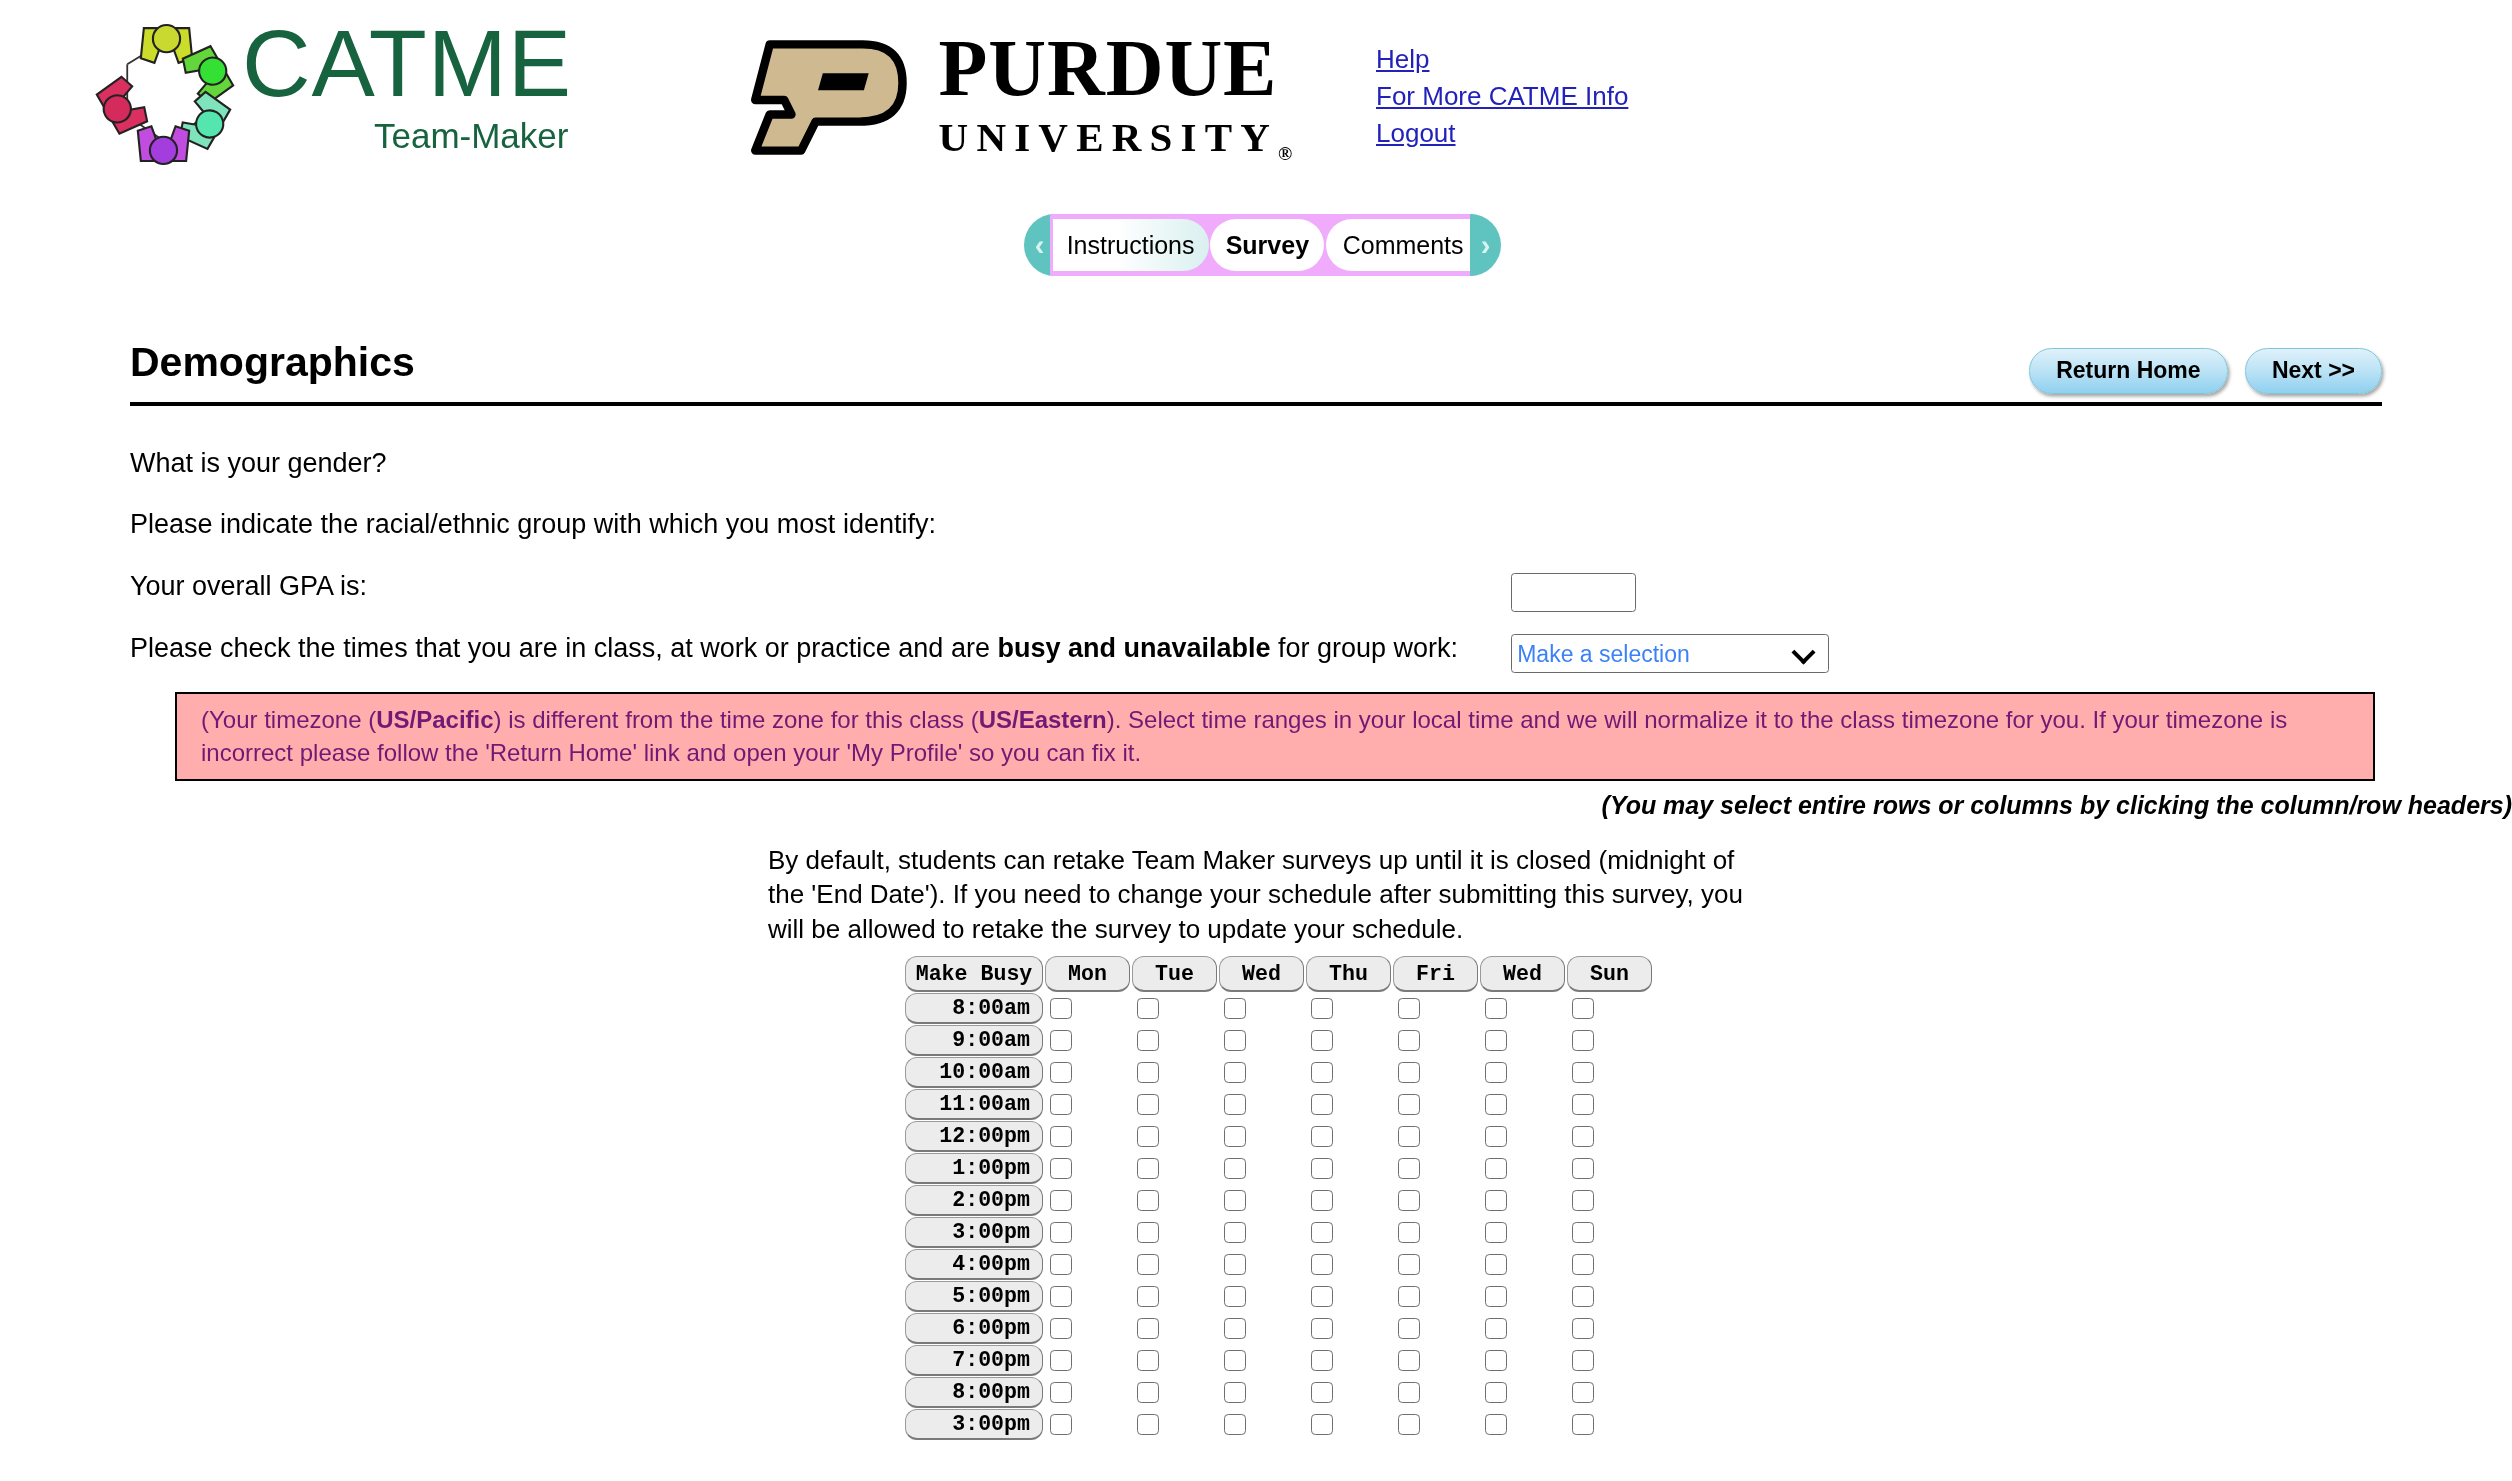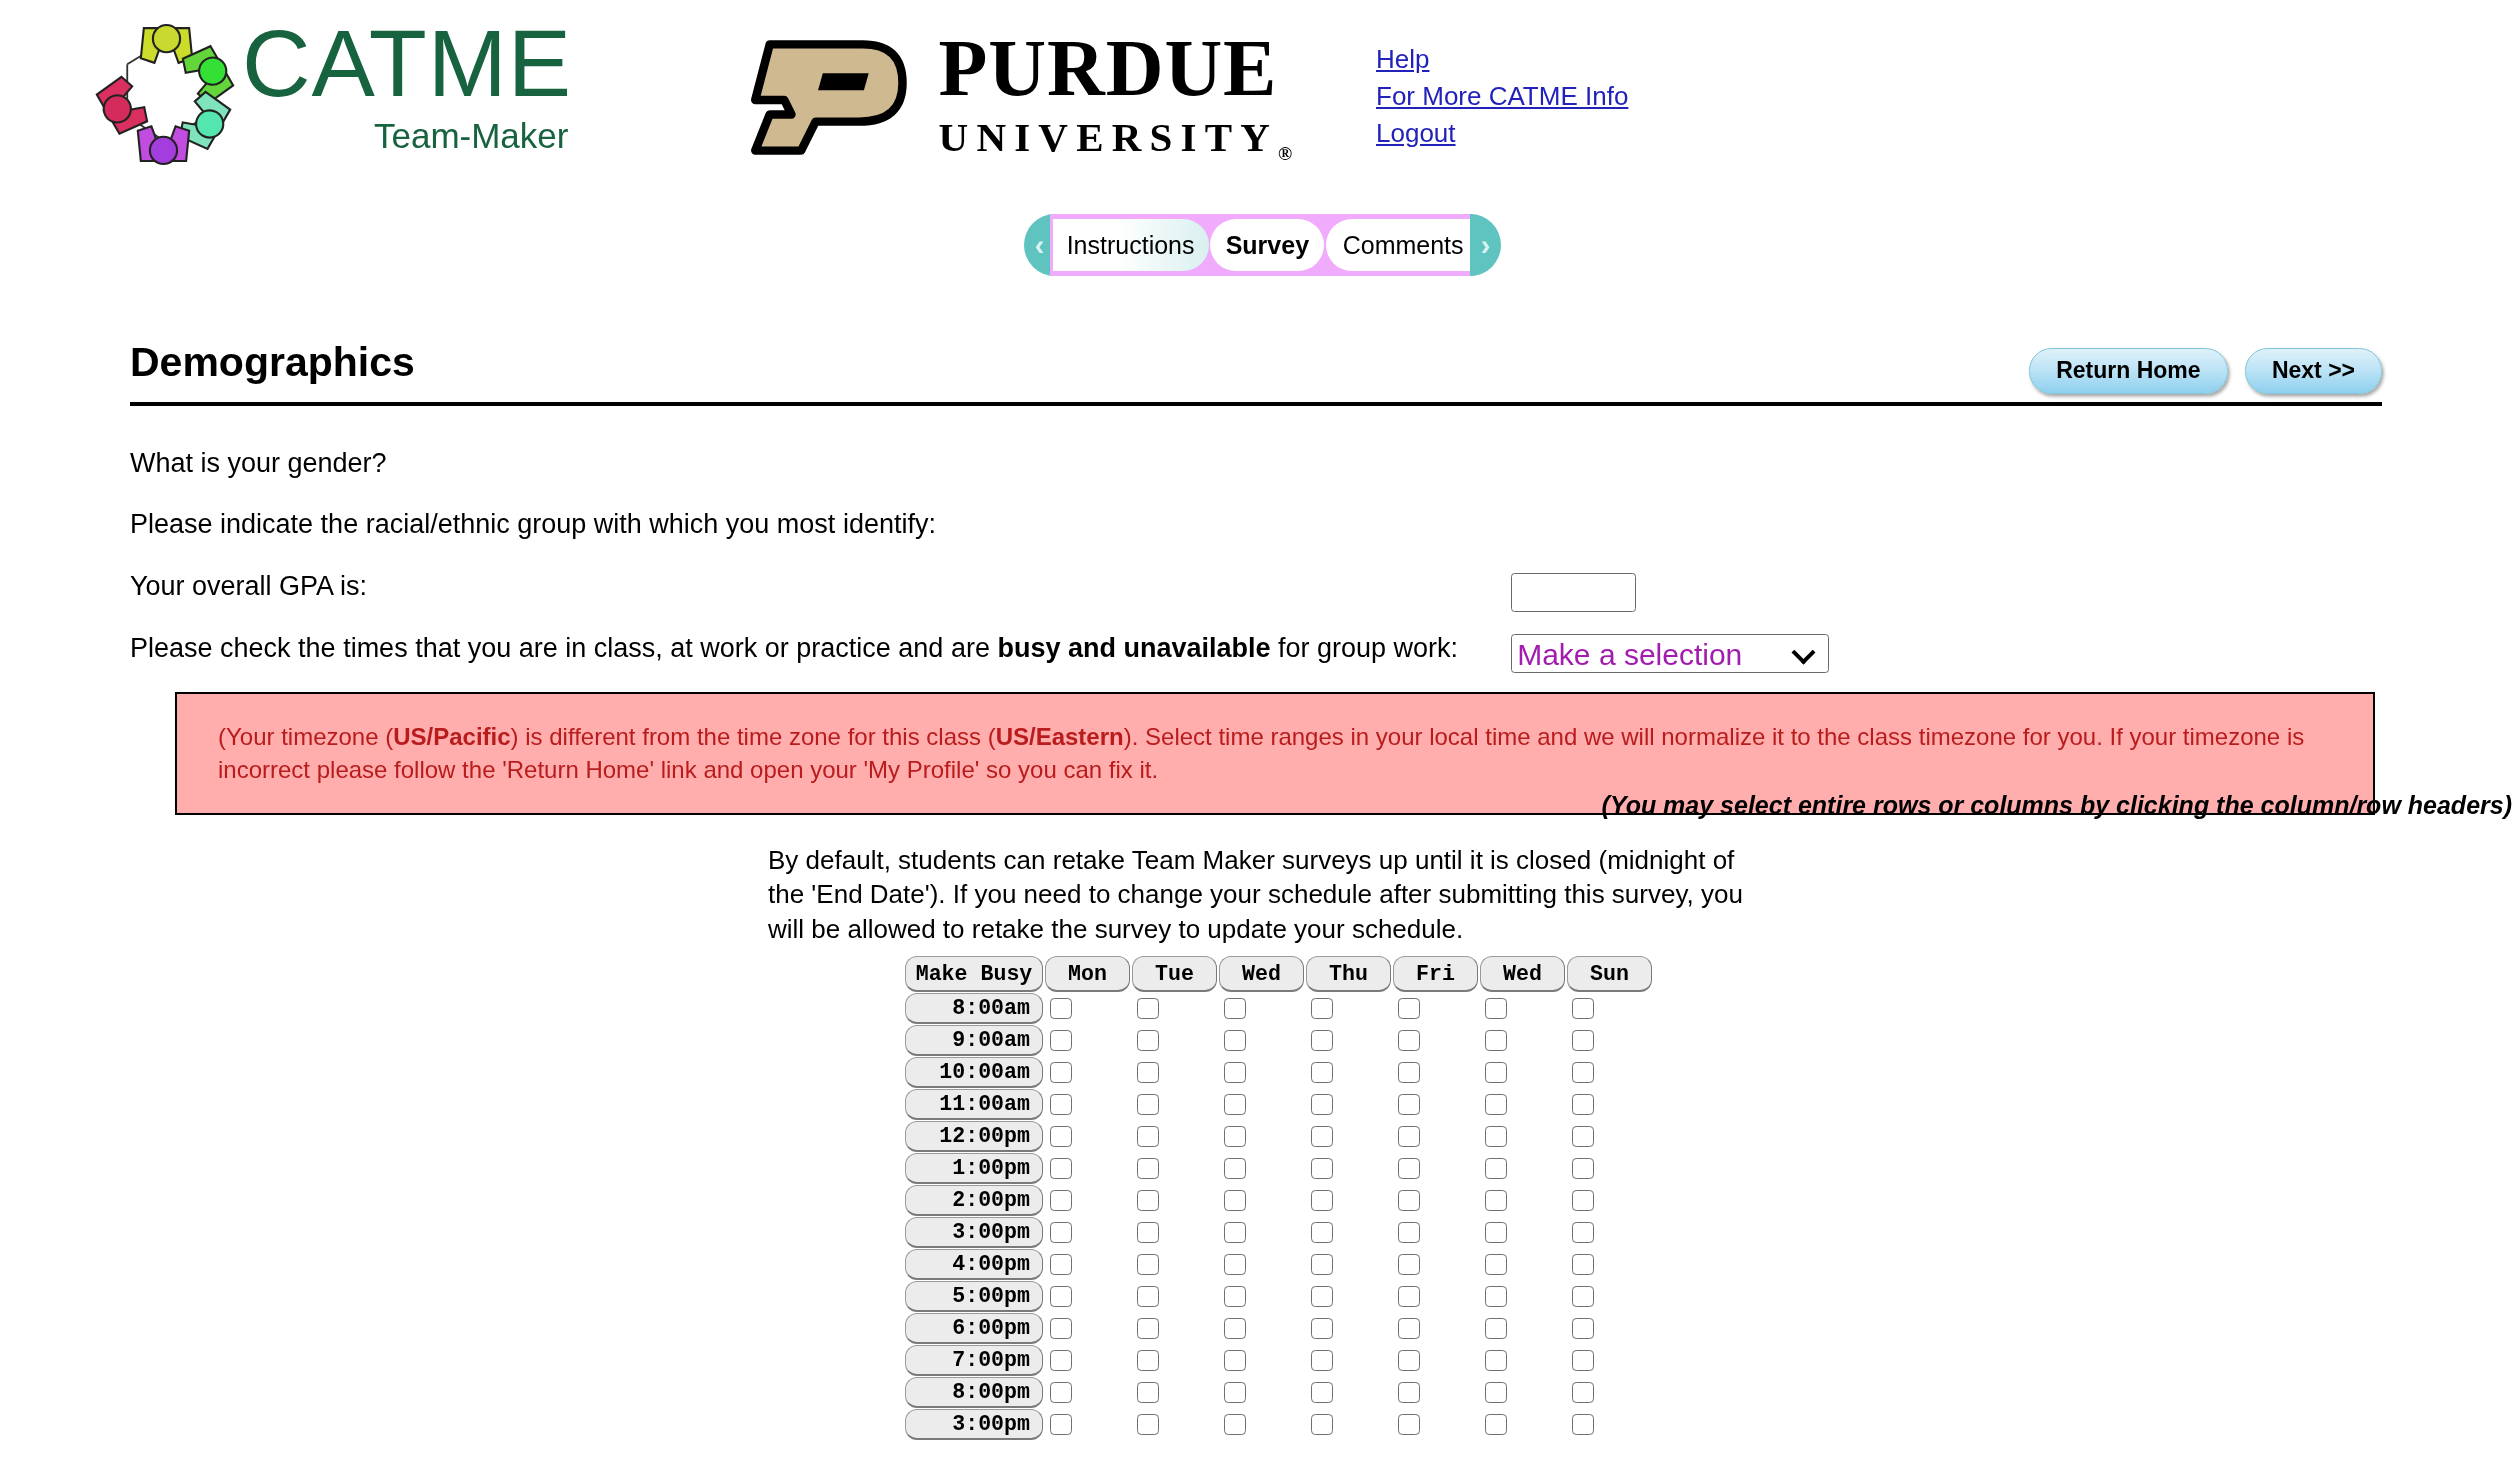--- a/index.html
+++ b/index.html
@@ -225,22 +225,22 @@
   }
   .q-gender   { top: 448px; }
   .q-ethnic   { top: 509px; }
   .q-gpa      { top: 571px; }
   .q-busy     { top: 633px; }
   .q-busy b { font-weight: 700; }
 
   .ctl { position: absolute; }
   select.sel {
     font-family: "Liberation Sans", sans-serif;
-    font-size: 30px;
-    color: #a21caf;
+    font-size: 23px;
+    color: #3b82f6;
     background: #ffffff;
     border: 1.7px solid #6a6a6a;
     border-radius: 3.5px;
     padding: 2.6px 5.2px;
     box-sizing: border-box;
     cursor: pointer;
     -webkit-appearance: none;
     appearance: none;
   }
   .sel-wrap { position: relative; display: inline-block; }
@@ -279,25 +279,25 @@
     position: absolute;
     left: 175px;
     top: 692px;
     width: 2200px;
     background: #ffadad;
     border: 2.6px solid #000;
     box-sizing: border-box;
     padding: 8.6px 24px 10.4px 24px;
   }
   .warn-box p {
-    margin: 17px;
+    margin: 0;
     font-family: "Liberation Sans", sans-serif;
     font-size: 24px;
     line-height: 1.38;
-    color: #b91c1c;
+    color: #701a75;
   }
   .warn-box b { font-weight: 700; }
 
   
   .italic-note {
     position: absolute;
     left: 0; right: 0;
     top: 791px;
     text-align: right;
     font-family: "Liberation Sans", sans-serif;

